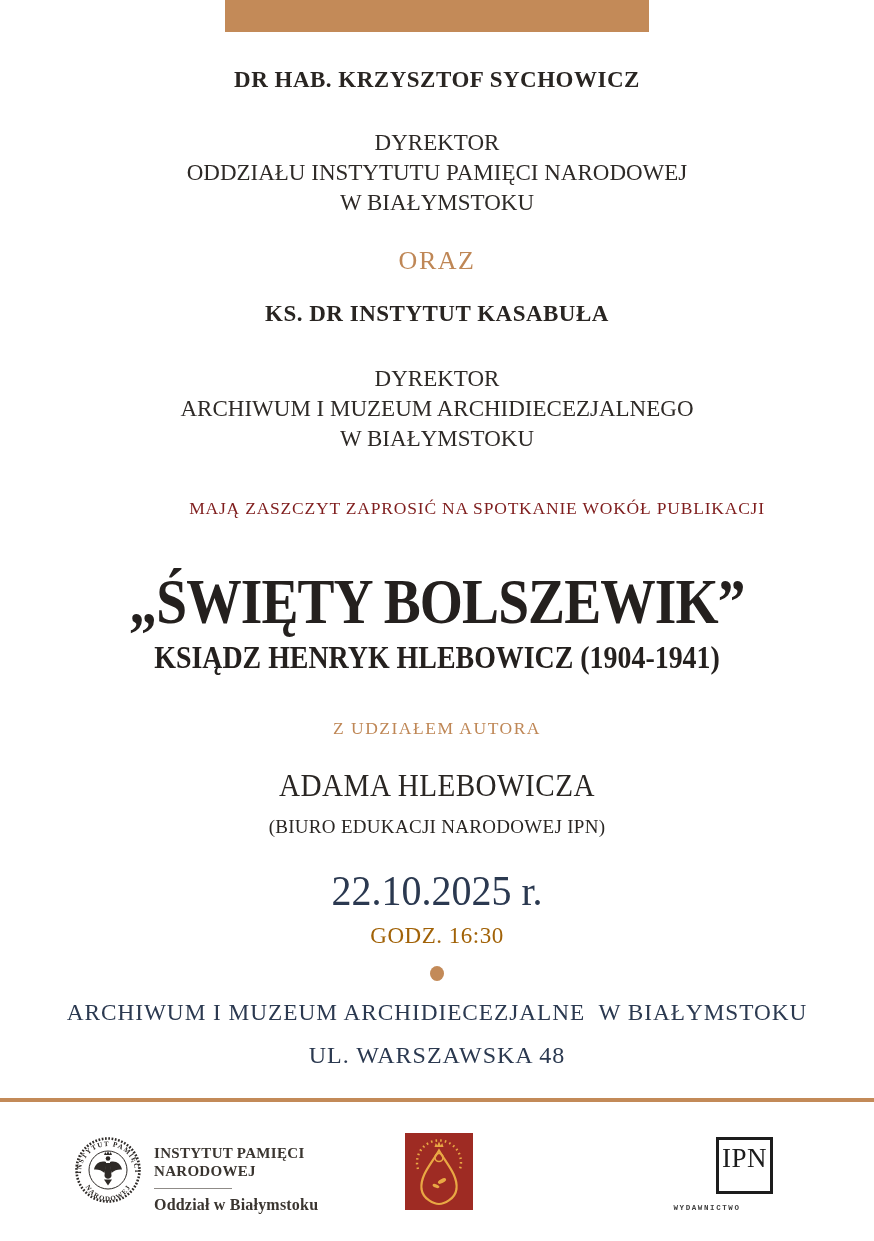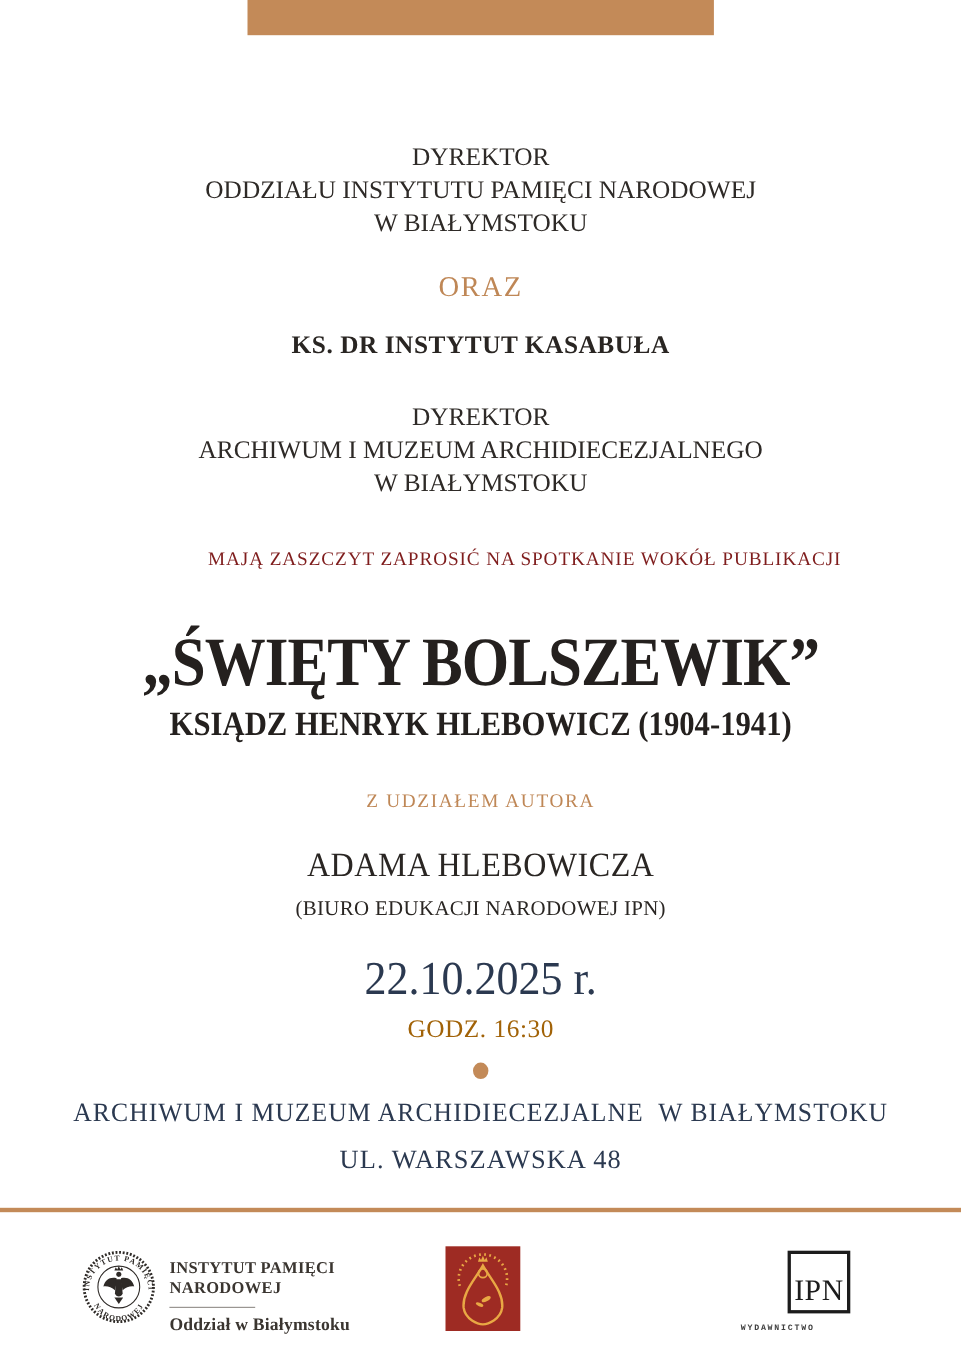--- a/index.html
+++ b/index.html
@@ -31,30 +31,31 @@
   
   .seal{position:absolute;left:74px;top:1136px;width:68px;height:68px;}
   .ipn-text{position:absolute;left:154px;top:1144px;color:#3a3530;}
   .ipn-text .l{font-size:15px;font-weight:700;line-height:18px;letter-spacing:.3px;}
   .ipn-div{width:78px;height:0;border-top:1.5px solid #8f8b87;margin:8px 0 7px 0;}
   .ipn-branch{font-size:16px;font-weight:700;letter-spacing:.2px;}
   .amab-box{position:absolute;left:405px;top:1133px;width:68px;height:77px;background:#9e2b23;}
   .amab-text{position:absolute;left:479px;top:1138px;font-style:italic;font-weight:700;font-size:15.5px;line-height:16.5px;color:#b8402f;}
   .amab-text .dark{color:#8c372e;}
   .pub-box{position:absolute;left:716px;top:1137px;width:51px;height:51px;border:3.5px solid #1c1c1c;display:flex;align-items:flex-end;justify-content:center;}
-  .pub-label{font-size:27px;line-height:1;letter-spacing:.5px;color:#1c1c1c;font-family:"Liberation Serif",serif;padding-bottom:4px;}
+  .pub-label{font-size:27px;line-height:1;letter-spacing:.5px;color:#1c1c1c;font-family:"Liberation Serif",serif;padding-bottom:19px;}
   .pub-caption{position:absolute;left:672px;top:1204px;width:70px;text-align:center;font-family:Liberation Mono, monospace;font-size:7.5px;font-weight:700;letter-spacing:1.6px;color:#3f3f3f;}
 </style>
 </head>
 <body>
 
 <div class="poster">
 
   <div class="bar"></div>
 
+  <div class="t name">DR HAB. KRZYSZTOF SYCHOWICZ</div>
 
   <div class="t role role1">
     <div>DYREKTOR</div>
     <div>ODDZIAŁU INSTYTUTU PAMIĘCI NARODOWEJ</div>
     <div>W BIAŁYMSTOKU</div>
   </div>
 
   <div class="t oraz">ORAZ</div>
 
   <div class="t name2">KS. DR INSTYTUT KASABUŁA</div>

